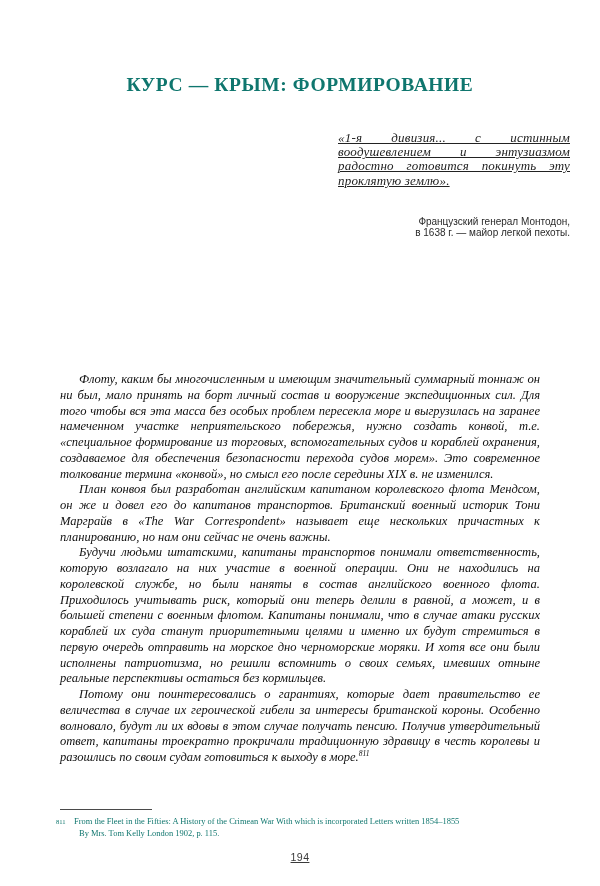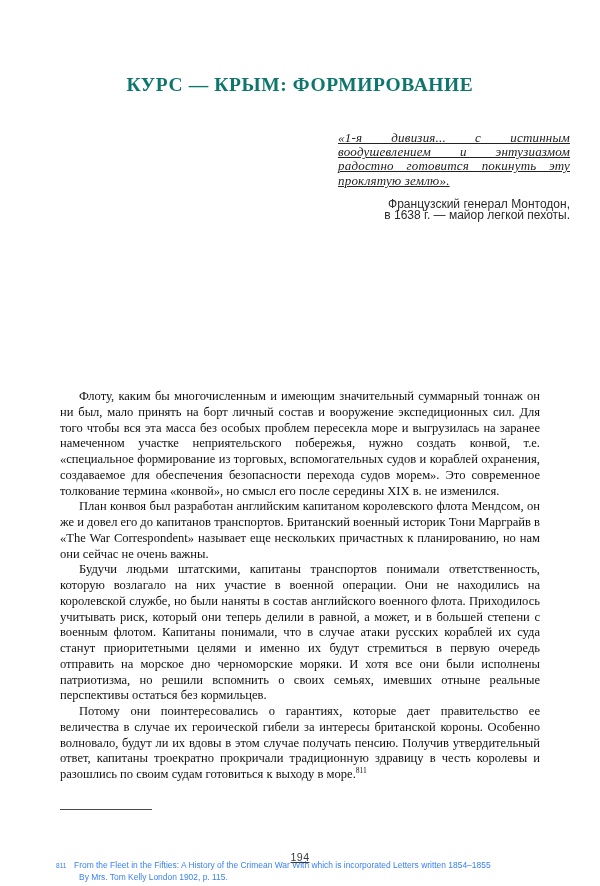--- a/index.html
+++ b/index.html
@@ -54,35 +54,36 @@
     font-family: "Liberation Serif", "DejaVu Serif", serif;
     font-style: italic;
     font-size: 13px;
     line-height: 14.2px;
     text-align: justify;
     color: #222222;
     letter-spacing: 0.2px;
     text-decoration: underline;
   }
   .epigraph-attrib {
-    margin-top: 11px;
+    margin-top: 28px;
     text-align: right;
     font-family: "Liberation Sans", "DejaVu Sans", sans-serif;
-    font-size: 12px;
+    font-size: 10px;
     line-height: 11.6px;
     color: #2a2a2a;
   }
   .epigraph-attrib span { display: block; }
 
   
   .body-text {
     position: absolute;
     left: 60px;
-    top: 389px;
+    top: 372px;
     width: 480px;
+    font-style: italic;
   }
   .body-text p {
     margin: 0;
     text-indent: 19px;
     text-align: justify;
     font-size: 12.55px;
     line-height: 15.75px;
     color: #101010;
     hyphens: manual;
   }
@@ -101,23 +102,22 @@
     height: 1px;
     background: #4a4a4a;
   }
   .footnote {
     position: absolute;
     left: 56px;
     top: 816px;
     width: 496px;
     display: flex;
     align-items: flex-start;
-    font-family: Liberation Sans, sans-serif;
-    color: #3b82f6;
-    margin-top: 44px;
+    font-family: Liberation Serif, serif;
+    color: #0f766e;
   }
   .footnote-num {
     font-size: 6.6px;
     line-height: 11.6px;
     width: 18px;
     flex: 0 0 18px;
     text-align: left;
     padding-top: 0px;
   }
   .footnote-body {

